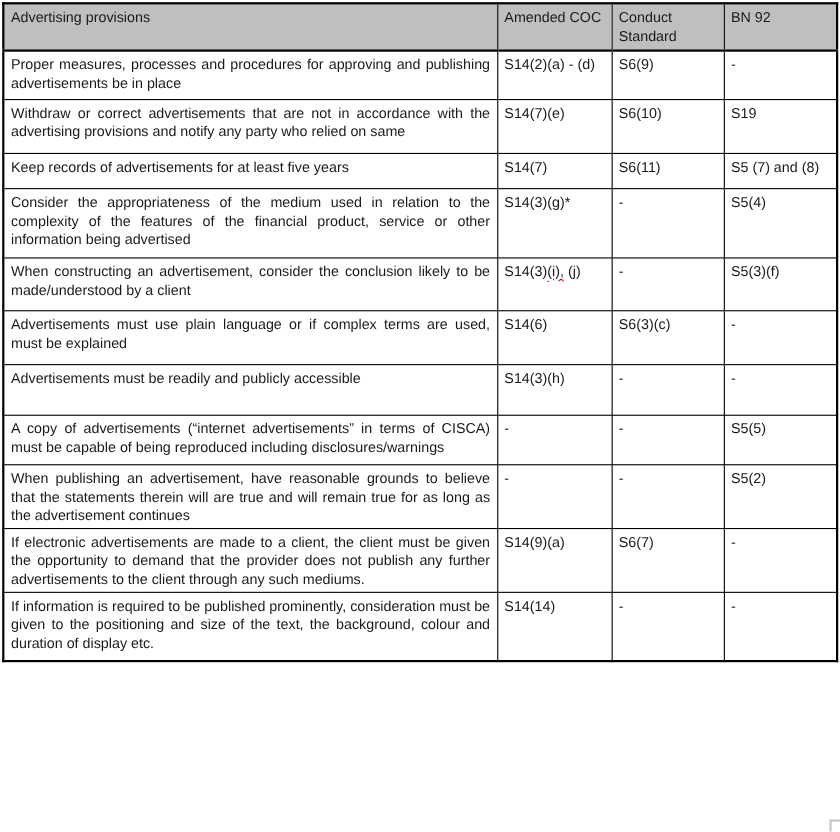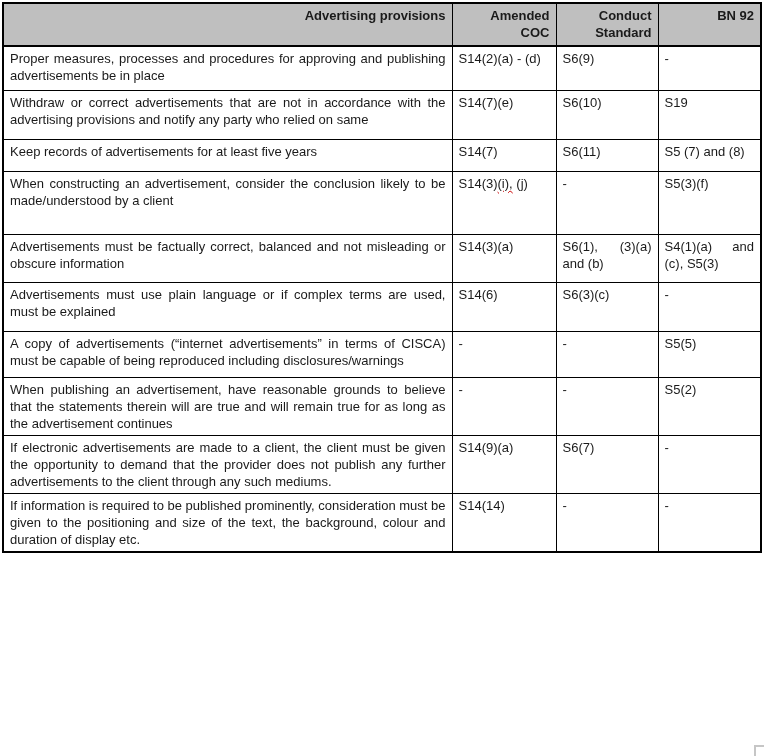--- a/index.html
+++ b/index.html
@@ -33,22 +33,22 @@
     vertical-align: top;
     padding: 3px 6px 3px 6px;
     font-size: 13px;
     line-height: 17px;
     color: var(--text-color);
     overflow: hidden;
     word-wrap: break-word;
   }
   thead th {
     background: var(--header-bg);
-    font-weight: bold;
-    text-align: right;
+    font-weight: normal;
+    text-align: left;
     border-bottom: 2px solid var(--border-color);
   }
   td.desc { text-align: justify; }
   td.ref  { text-align: justify; }
   
   thead tr            { height: 43px; }
   tbody tr:nth-child(1)  { height: 44px; }
   tbody tr:nth-child(2)  { height: 49px; }
   tbody tr:nth-child(3)  { height: 32px; }
   tbody tr:nth-child(4)  { height: 63px; }
@@ -110,35 +110,41 @@
       <td class="ref">S6(10)</td>
       <td class="ref">S19</td>
     </tr>
     <tr>
       <td class="desc">Keep records of advertisements for at least five years</td>
       <td class="ref">S14(7)</td>
       <td class="ref">S6(11)</td>
       <td class="ref">S5 (7) and (8)</td>
     </tr>
     <tr>
+      <td class="desc">Consider the appropriateness of the medium used in relation to the complexity of the features of the financial product, service or other information being advertised</td>
+      <td class="ref">S14(3)(g)*</td>
+      <td class="ref">-</td>
+      <td class="ref">S5(4)</td>
+    </tr>
+    <tr>
       <td class="desc">When constructing an advertisement, consider the conclusion likely to be made/understood by a client</td>
       <td class="ref"><span>S14(3)</span><span class="squiggle">(i),</span><span> (j)</span></td>
       <td class="ref">-</td>
       <td class="ref">S5(3)(f)</td>
     </tr>
     <tr>
-      <td class="desc">Advertisements must be factually correct, balanced and not misleading or obscure information</td>
-      <td class="ref">S14(3)(a)</td>
-      <td class="ref">S6(1), (3)(a) and (b)</td>
-      <td class="ref">S4(1)(a) and (c), S5(3)</td>
-    </tr>
-    <tr>
       <td class="desc">Advertisements must use plain language or if complex terms are used, must be explained</td>
       <td class="ref">S14(6)</td>
       <td class="ref">S6(3)(c)</td>
+      <td class="ref">-</td>
+    </tr>
+    <tr>
+      <td class="desc">Advertisements must be readily and publicly accessible</td>
+      <td class="ref">S14(3)(h)</td>
+      <td class="ref">-</td>
       <td class="ref">-</td>
     </tr>
     <tr>
       <td class="desc">A copy of advertisements (“internet advertisements” in terms of CISCA) must be capable of being reproduced including disclosures/warnings</td>
       <td class="ref">-</td>
       <td class="ref">-</td>
       <td class="ref">S5(5)</td>
     </tr>
     <tr>
       <td class="desc">When publishing an advertisement, have reasonable grounds to believe that the statements therein will are true and will remain true for as long as the advertisement continues</td>

